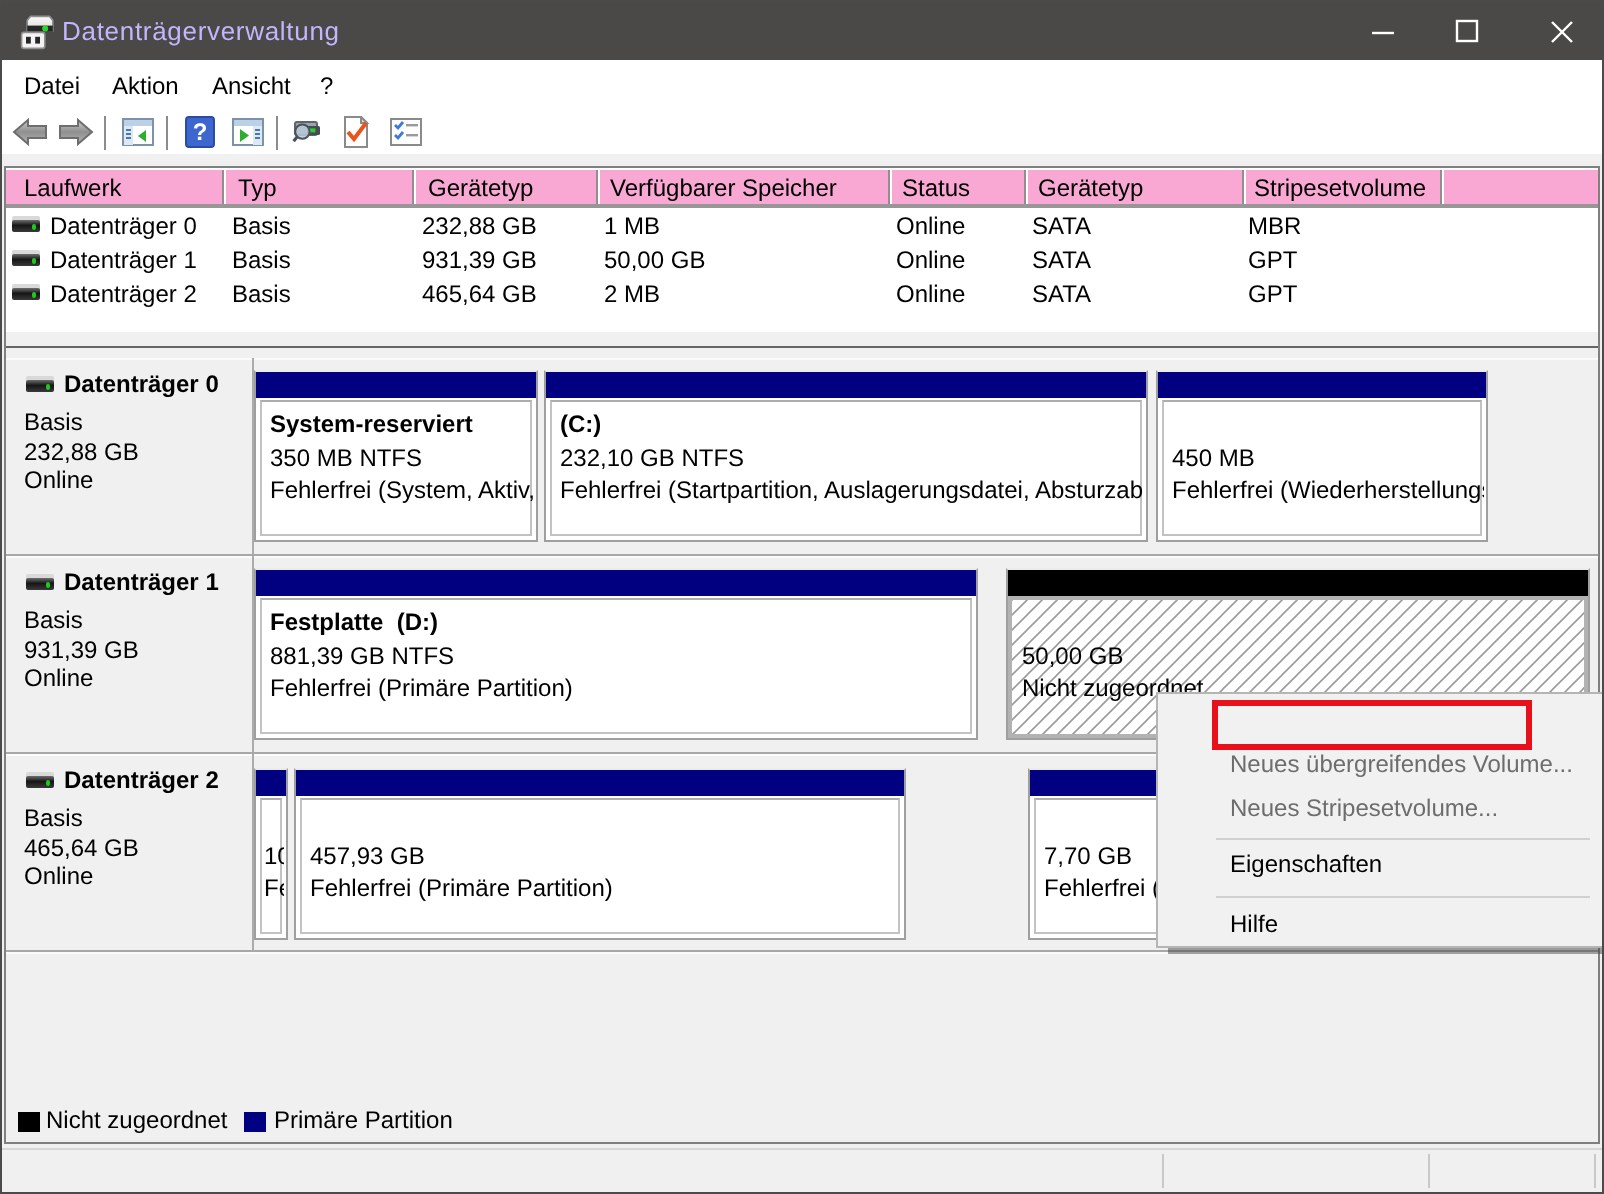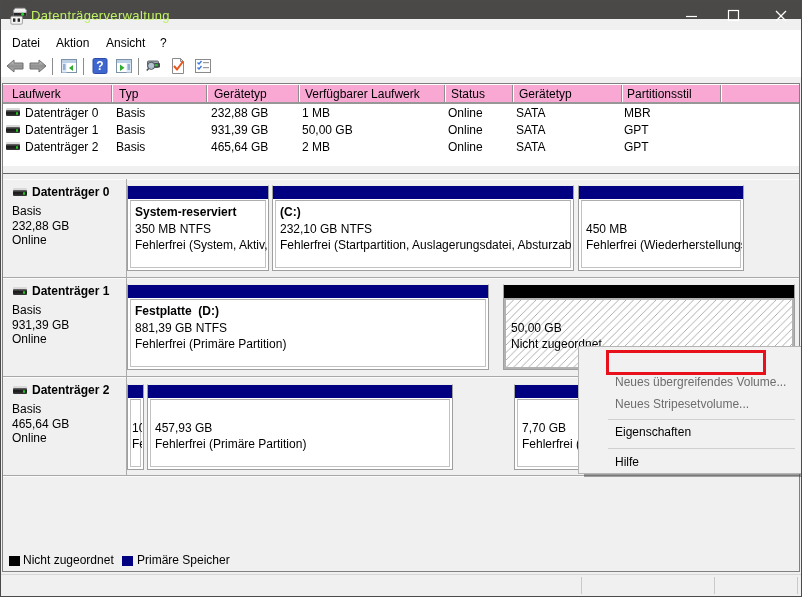--- a/index.html
+++ b/index.html
@@ -1,18 +1,18 @@
 <!DOCTYPE html>
 <html><head><meta charset="utf-8"><style>
 html,body{margin:0;padding:0}
 #win{position:relative;width:802px;height:597px;background:#f0f0f0;
   font-family:"Liberation Sans",sans-serif;font-size:12px;color:#000;overflow:hidden}
 .abs{position:absolute}
 #border{position:absolute;left:0;top:0;width:800px;height:595px;border:1px solid #4a4a4a;z-index:50;pointer-events:none}
-#title{position:absolute;left:1px;top:1px;width:800px;height:18px;background:#4a4948;color:#bef264}
+#title{position:absolute;left:1px;top:1px;width:800px;height:29px;background:#4a4948;color:#c4b5fd}
 #title .t{position:absolute;left:30px;top:7px;font-size:13px;letter-spacing:0.35px}
 #menubar{position:absolute;left:1px;top:30px;width:800px;height:25px;background:#fff}
 #menubar span{position:absolute;top:6px}
 #toolbar{position:absolute;left:1px;top:55px;width:800px;height:22px;background:#fff}
 #tbgray{position:absolute;left:1px;top:77px;width:800px;height:6px;background:#f0f0f0}
 .tsep{position:absolute;top:3px;width:1px;height:17px;background:#8c8c8c}
 #pane{position:absolute;left:2px;top:83px;width:798px;height:489px;border:1px solid #808080;background:#f0f0f0;box-sizing:border-box}
 #list{position:absolute;left:3px;top:84px;width:796px;height:82px;background:#fff}
 #lhead{position:absolute;left:3px;top:84px;width:796px;height:17px;background:#f9a8d4;border-top:1px solid #fdfdfd;border-bottom:2px solid #979797}
 .hcol{position:absolute;top:2px;white-space:nowrap}
@@ -139,24 +139,24 @@
   </svg>
 </div>
 <div id="tbgray"></div>
 
 <div id="pane"></div>
 <div id="list"></div>
 <div id="lhead">
   <span class="hcol" style="left:9px">Laufwerk</span>
   <span class="hcol" style="left:116px">Typ</span>
   <span class="hcol" style="left:211px">Gerätetyp</span>
-  <span class="hcol" style="left:302px">Verfügbarer Laufwerk</span>
+  <span class="hcol" style="left:302px">Verfügbarer Speicher</span>
   <span class="hcol" style="left:448px">Status</span>
   <span class="hcol" style="left:516px">Gerätetyp</span>
-  <span class="hcol" style="left:624px">Partitionsstil</span>
+  <span class="hcol" style="left:624px">Stripesetvolume</span>
   <div class="hsep" style="left:108px"></div>
   <div class="hsep" style="left:203px"></div>
   <div class="hsep" style="left:295px"></div>
   <div class="hsep" style="left:441px"></div>
   <div class="hsep" style="left:509px"></div>
   <div class="hsep" style="left:618px"></div>
   <div class="hsep" style="left:717px"></div>
 </div>
 
 <div class="dicon" style="left:6px;top:108px">
@@ -302,21 +302,21 @@
         <div class="inset"></div>
       </div>
   <div class="txt"><br>7,70 GB<br>Fehlerfrei (Primäre Partition)</div>
 </div>
 
 <div class="bandline" style="top:475px"></div>
 
 <div class="sw" style="left:9px;top:556px;background:#000"></div>
 <span class="ln" style="left:23px;top:553px">Nicht zugeordnet</span>
 <div class="sw" style="left:122px;top:556px;background:#000080"></div>
-<span class="ln" style="left:137px;top:553px">Primäre Speicher</span>
+<span class="ln" style="left:137px;top:553px">Primäre Partition</span>
 
 <div id="statusbar">
   <div class="ssep" style="left:580px"></div>
   <div class="ssep" style="left:713px"></div>
   <div class="ssep" style="left:796px"></div>
 </div>
 
 <div id="mshadow"></div>
 <div id="cmenu">
   <span class="mi dis" style="top:28px">Neues übergreifendes Volume...</span>

